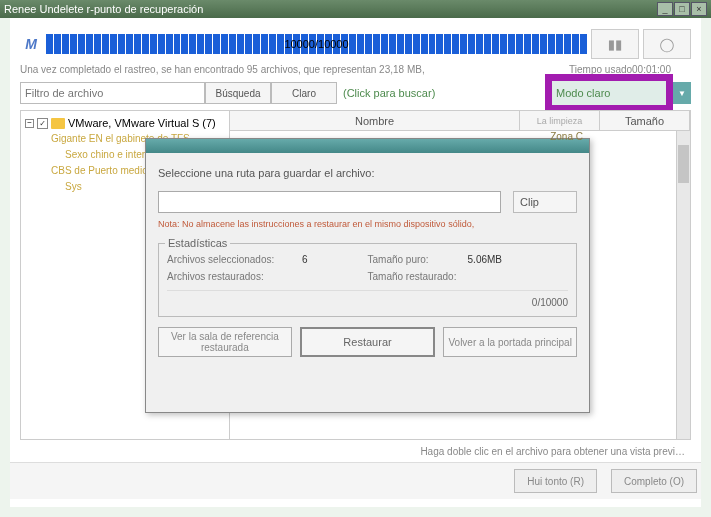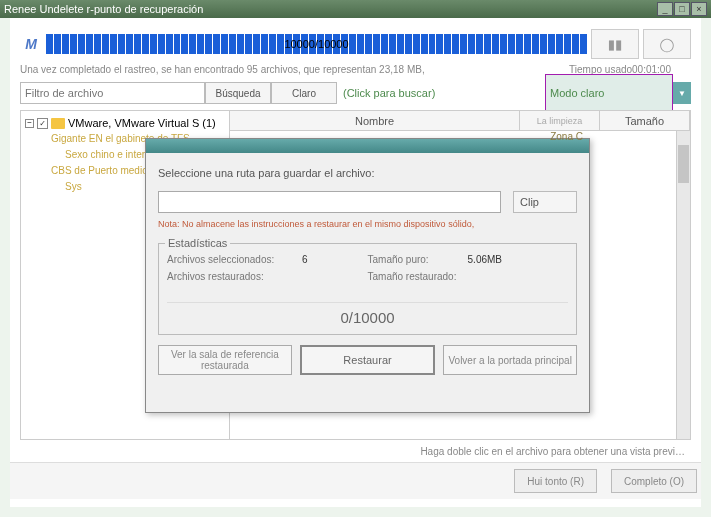--- a/index.html
+++ b/index.html
@@ -16,21 +16,21 @@
 .progress-seg{width:7px;background:#1a5fd8}
 .progress-text{position:absolute;left:0;right:0;text-align:center;color:#000;font-size:11px;z-index:2}
 .ctrl-btn{width:48px;height:30px;border:1px solid #ccc;background:#f5f5f5;display:flex;align-items:center;justify-content:center;color:#999}
 .info-row{display:flex;height:18px;align-items:center}
 .info-text{flex:1;color:#888;font-size:10px}
 .time-used{color:#888;font-size:10px;padding-right:20px}
 .filter-row{display:flex;align-items:center;height:26px;margin-top:2px}
 .filter-input{width:185px;height:22px;border:1px solid #bbb;padding:0 4px;font-size:11px;color:#555}
 .small-btn{width:66px;height:22px;border:1px solid #bbb;background:#f5f5f5;font-size:10px;color:#555}
 .click-hint{color:#4d8a4d;font-size:11px;margin-left:6px;flex:1}
-.mode-select{width:128px;height:38px;border:1px solid #a21caf;background:#e0ede8;display:flex;align-items:center;padding:0 4px;color:#4d8a4d;font-size:11px}
+.mode-select{width:128px;height:38px;border:7px solid #a21caf;background:#e0ede8;display:flex;align-items:center;padding:0 4px;color:#4d8a4d;font-size:11px}
 .mode-arrow{width:18px;height:22px;border:1px solid #6aa;background:#6aa;color:#fff;display:flex;align-items:center;justify-content:center;font-size:8px}
 .content{display:flex;height:330px;margin-top:4px}
 .tree{width:210px;border:1px solid #ccc;font-size:11px;padding:4px;background:#fff;position:relative}
 .tree-row{display:flex;align-items:center;gap:3px;height:16px;white-space:nowrap}
 .expander{width:9px;height:9px;border:1px solid #888;display:flex;align-items:center;justify-content:center;font-size:8px;line-height:1}
 .checkbox{width:11px;height:11px;border:1px solid #888;display:flex;align-items:center;justify-content:center;font-size:8px;color:#333}
 .folder{width:14px;height:11px;background:#f5c542;border-radius:1px}
 .tree-sub{padding-left:26px;color:#c9a840;font-size:10px;line-height:16px}
 .list{flex:1;border:1px solid #ccc;border-left:none;display:flex;flex-direction:column}
 .list-head{display:flex;height:20px;border-bottom:1px solid #ccc;font-size:11px;color:#555}
@@ -51,21 +51,21 @@
 .modal .lbl{color:#555;font-size:11px}
 .path-row{display:flex;gap:12px;margin:12px 0 6px 0}
 .path-input{flex:1;height:22px;border:1px solid #aaa;background:#fff}
 .clip-btn{width:64px;height:22px;border:1px solid #bbb;background:#f5f5f5;font-size:11px;color:#555;text-align:left;padding-left:6px}
 .note{color:#c05a3a;font-size:9px;margin-top:2px}
 .stats{border:1px solid #bbb;margin-top:14px;padding:10px 8px 8px 8px;position:relative}
 .stats-title{position:absolute;top:-7px;left:6px;background:#f0f0f0;padding:0 3px;color:#666;font-size:11px}
 .stats-row{display:flex;font-size:10px;color:#777;margin-bottom:6px}
 .stats-row>div{flex:1}
 .stats-val{color:#333}
-.stats-prog{text-align:center;color:#666;font-size:15px;margin-top:20px;border-top:1px solid #ddd;padding-top:6px}
+.stats-prog{text-align:right;color:#666;font-size:10px;margin-top:8px;border-top:1px solid #ddd;padding-top:6px}
 .modal-actions{display:flex;gap:8px;margin-top:10px}
 .modal-btn{flex:1;height:30px;border:1px solid #aaa;background:#f5f5f5;font-size:10px;color:#888}
 .modal-btn.primary{border:2px solid #888;font-size:11px;color:#666}
 </style>
 </head>
 <body>
 
 <div class="titlebar">
   <span class="titlebar-text">Renee Undelete r-punto de recuperación</span>
   <div class="titlebar-btns">
@@ -174,21 +174,21 @@
       </div>
     <div class="mode-arrow">▼</div>
   </div>
 
   <div class="content">
     <div class="tree">
       <div class="tree-row">
         <div class="expander">−</div>
         <div class="checkbox">✓</div>
         <div class="folder"></div>
-        <span>VMware, VMware Virtual S (1)</span>
+        <span>VMware, VMware Virtual S (7)</span>
       </div>
       <div class="tree-sub">Gigante EN el gabinete de TFS</div>
       <div class="tree-sub" style="padding-left:40px">Sexo chino e internacional</div>
       <div class="tree-sub">CBS de Puerto medio</div>
       <div class="tree-sub" style="padding-left:40px">Sys</div>
     </div>
     <div class="list">
       <div class="list-head">
         <div class="col col-name">Nombre</div>
         <div class="col col-mid">La limpieza</div>

